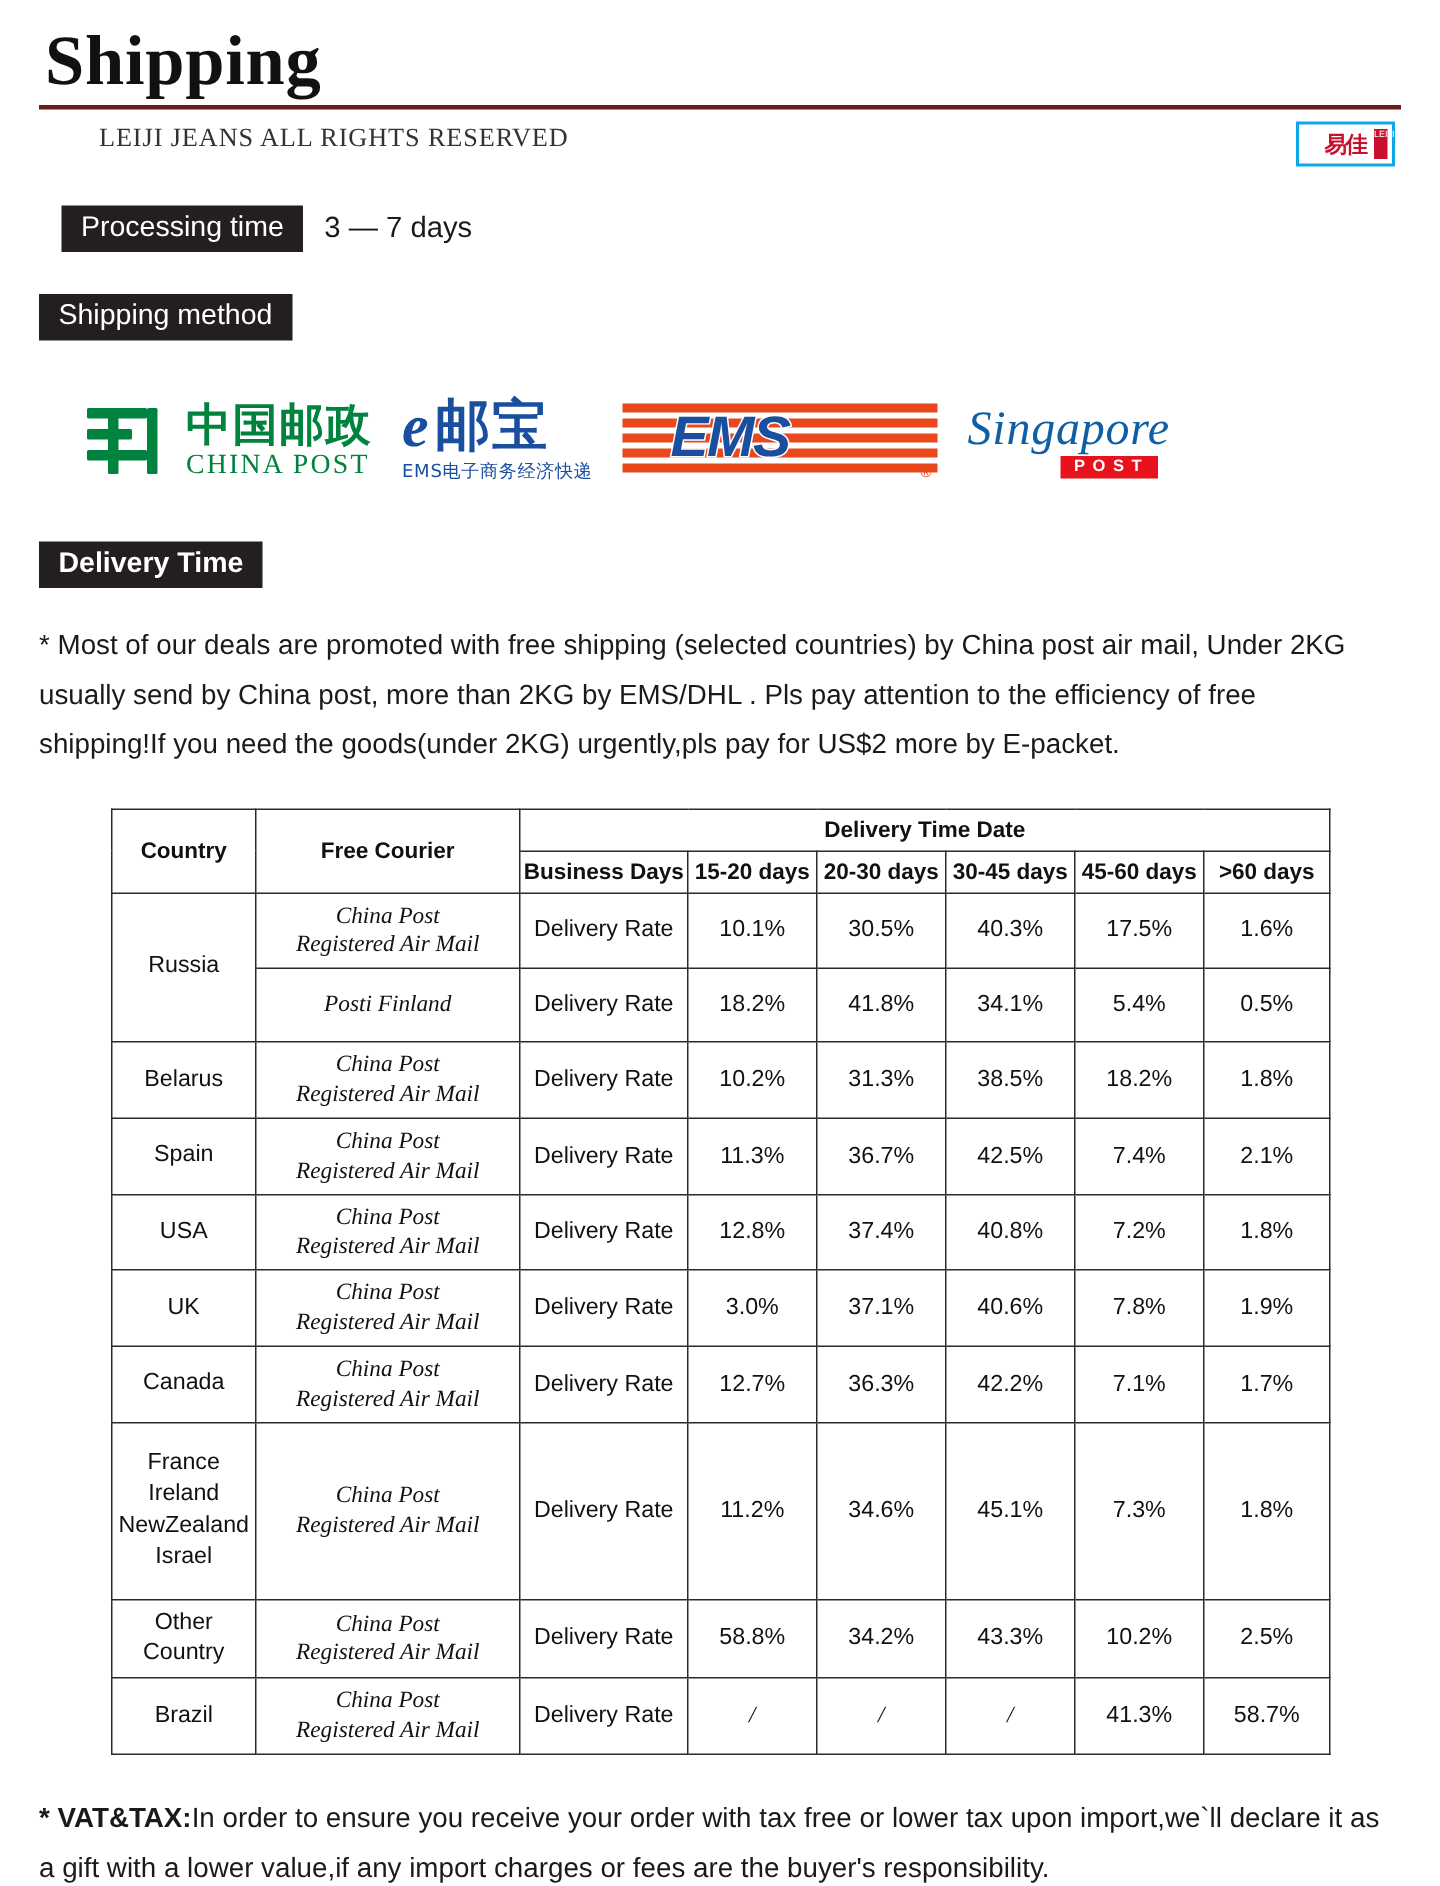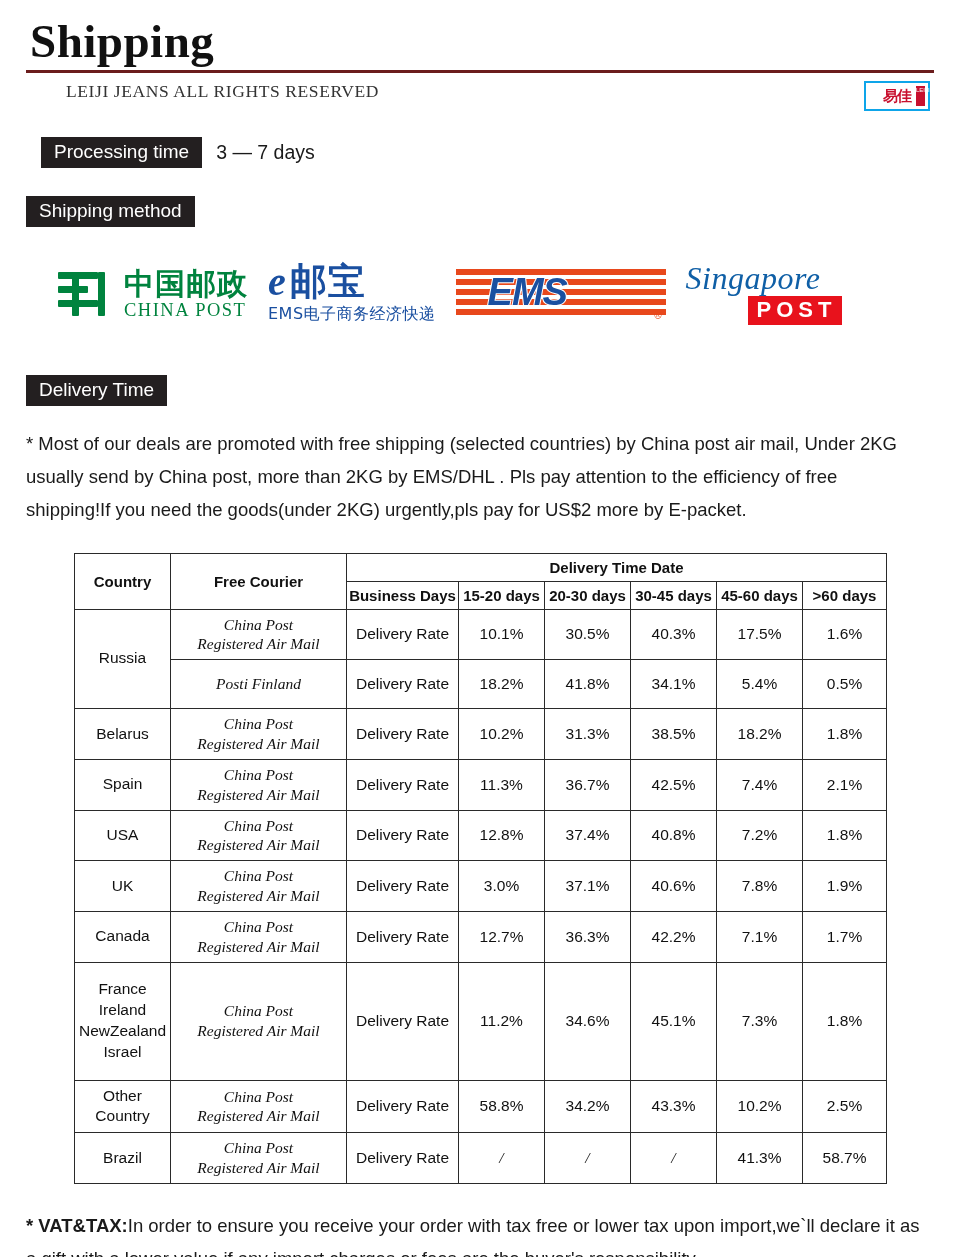--- a/index.html
+++ b/index.html
@@ -106,21 +106,21 @@
     display: flex;
     align-items: center;
     gap: 14px;
   }
   .processing-value {
     font-size: 19.5px;
     color: #1a1a1a;
   }
   .sec-processing { margin-top: 26px; padding-left: 15px; }
   .sec-shipping-method { margin-top: 28px; }
-  .sec-delivery-time { margin-top: 40px; }
+  .sec-delivery-time { margin-top: 26px; font-weight: bold; }
 
   
   .couriers {
     display: flex;
     align-items: center;
     gap: 20px;
     margin-top: 26px;
     padding-left: 32px;
     height: 82px;
   }
@@ -181,21 +181,21 @@
   .ep-zh {
     font-family: "DejaVu Sans", sans-serif;
     font-size: 37px;
     font-weight: bold;
     color: #1a4fa0;
     line-height: 1;
     letter-spacing: 1px;
   }
   .ep-sub {
     font-family: "DejaVu Sans", sans-serif;
-    font-size: 16px;
+    font-size: 12px;
     color: #1a4fa0;
     letter-spacing: 0.5px;
     text-align: center;
     margin-top: 3px;
   }
 
   
   .ems { position: relative; width: 210px; height: 62px; }
   .ems .stripes {
     position: absolute;
@@ -237,21 +237,21 @@
     font-style: italic;
     font-size: 32px;
     color: #0f5fa6;
     line-height: 1;
     letter-spacing: 0.5px;
   }
   .sp-post {
     display: inline-block;
     background: #e8121c;
     color: #fff;
-    font-size: 22px;
+    font-size: 11px;
     font-weight: bold;
     letter-spacing: 5px;
     padding: 1px 6px 2px 9px;
     margin-left: 62px;
     margin-top: 2px;
   }
 
   
   .para {
     font-size: 18.5px;

